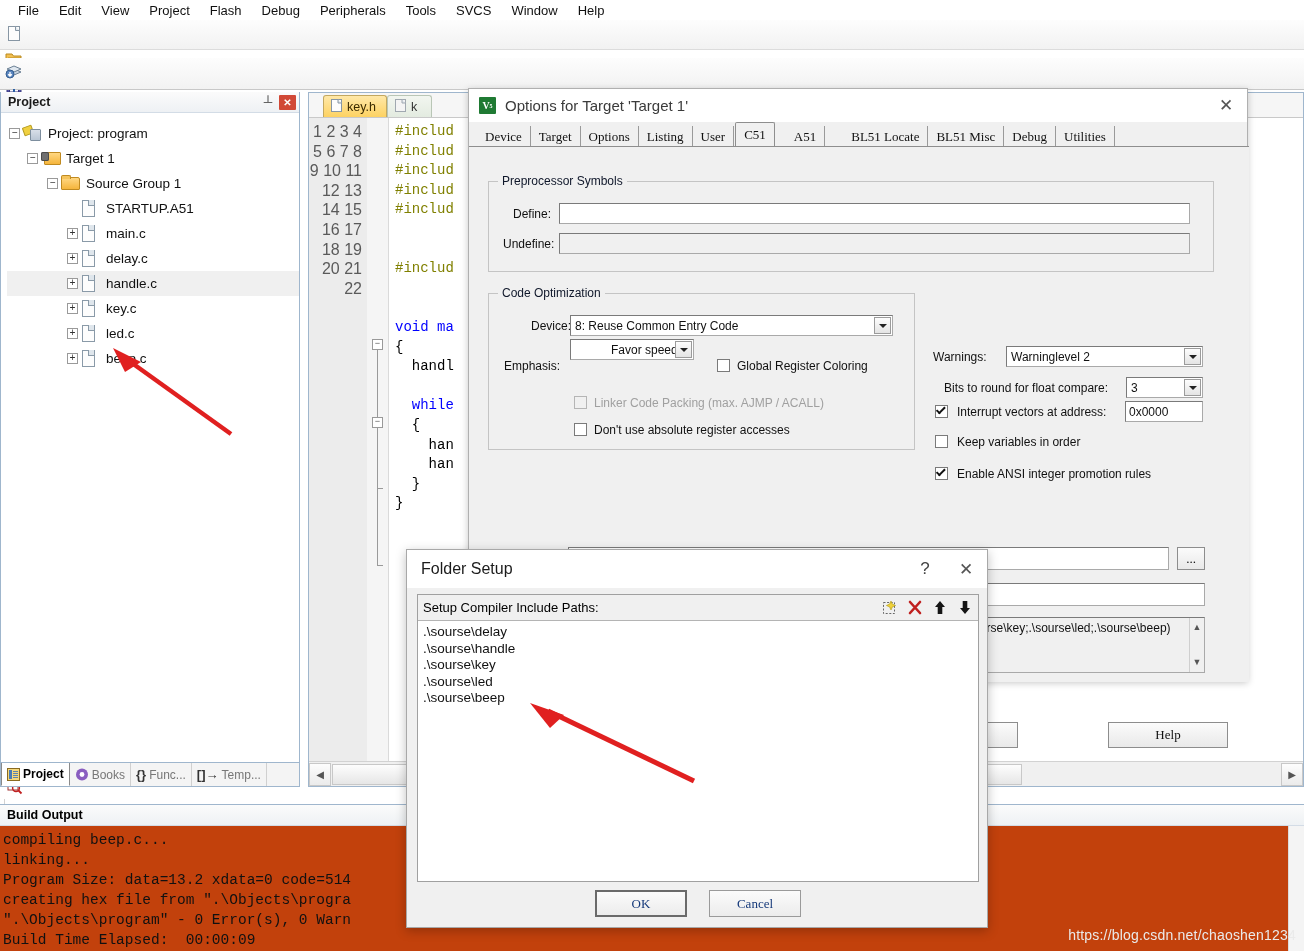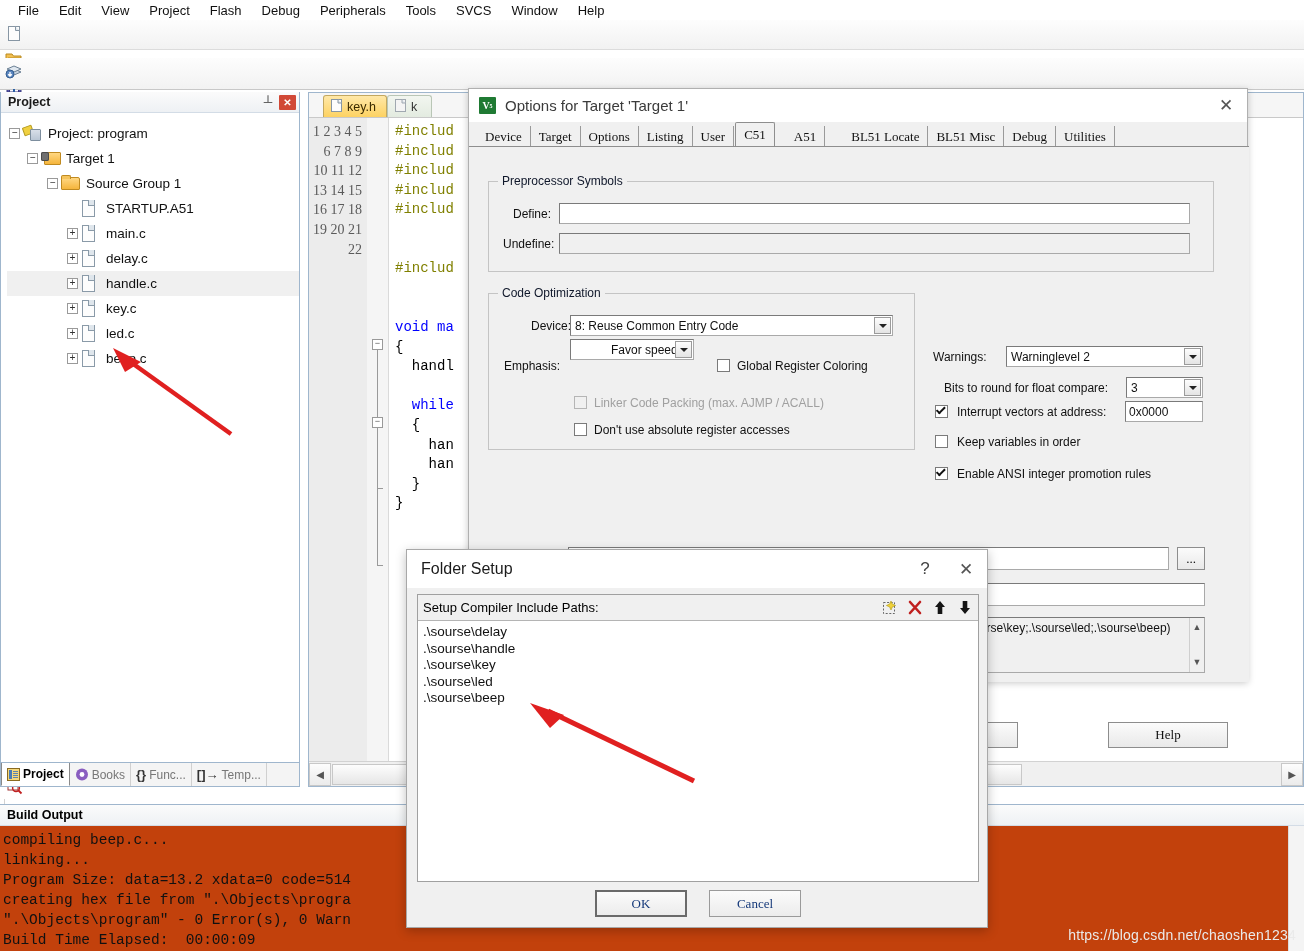--- a/index.html
+++ b/index.html
@@ -122,21 +122,21 @@
             padding-left: 14px; border-bottom: 1px solid #c9c9c9; }
   .edtab { height: 22px; display: flex; align-items: center; gap: 5px; padding: 0 10px 0 7px;
            font-size: 12.5px; border: 1px solid #c3a860; border-bottom: none;
            border-radius: 3px 3px 0 0; }
   .edtab.sel { background: linear-gradient(#ffe8a8,#fdd262); color: #3a2a00; font-weight: normal; }
   .edtab.un { background: linear-gradient(#f2f6f0,#e3ebe0); border-color:#b9c6b6; color:#333; }
 
   #codearea { position: absolute; left: 0; top: 25px; width: 994px; height: 643px;
               background: #ffffff; display: flex; overflow: hidden; }
   .gutter { width: 58px; background: #ececec; padding-top: 4px; text-align: right;
-            font-family: Liberation Serif, serif; font-size: 14px; color: #5a5a5a;
+            font-family: Liberation Sans, sans-serif; font-size: 16px; color: #5a5a5a;
             line-height: 19.6px; padding-right: 5px; flex: none;}
   .foldcol { width: 22px; background: #f5f5f5; border-right: 1px solid #dadada;
              padding-top:4px; position: relative; flex:none;}
   .codetext { flex: 1; padding-top: 4px; font-family: "Liberation Mono", monospace;
               font-size: 14px; line-height: 19.6px; white-space: pre; padding-left: 6px;}
   .k-pre { color: #808000; }
   .k-kw  { color: #0000ff; }
   .k-pl  { color: #000000; }
   .foldbox{ position:absolute; width:11px;height:11px;border:1px solid #999;background:#fff;
             font-size:9px;line-height:9px;text-align:center;color:#555;left:5px;

